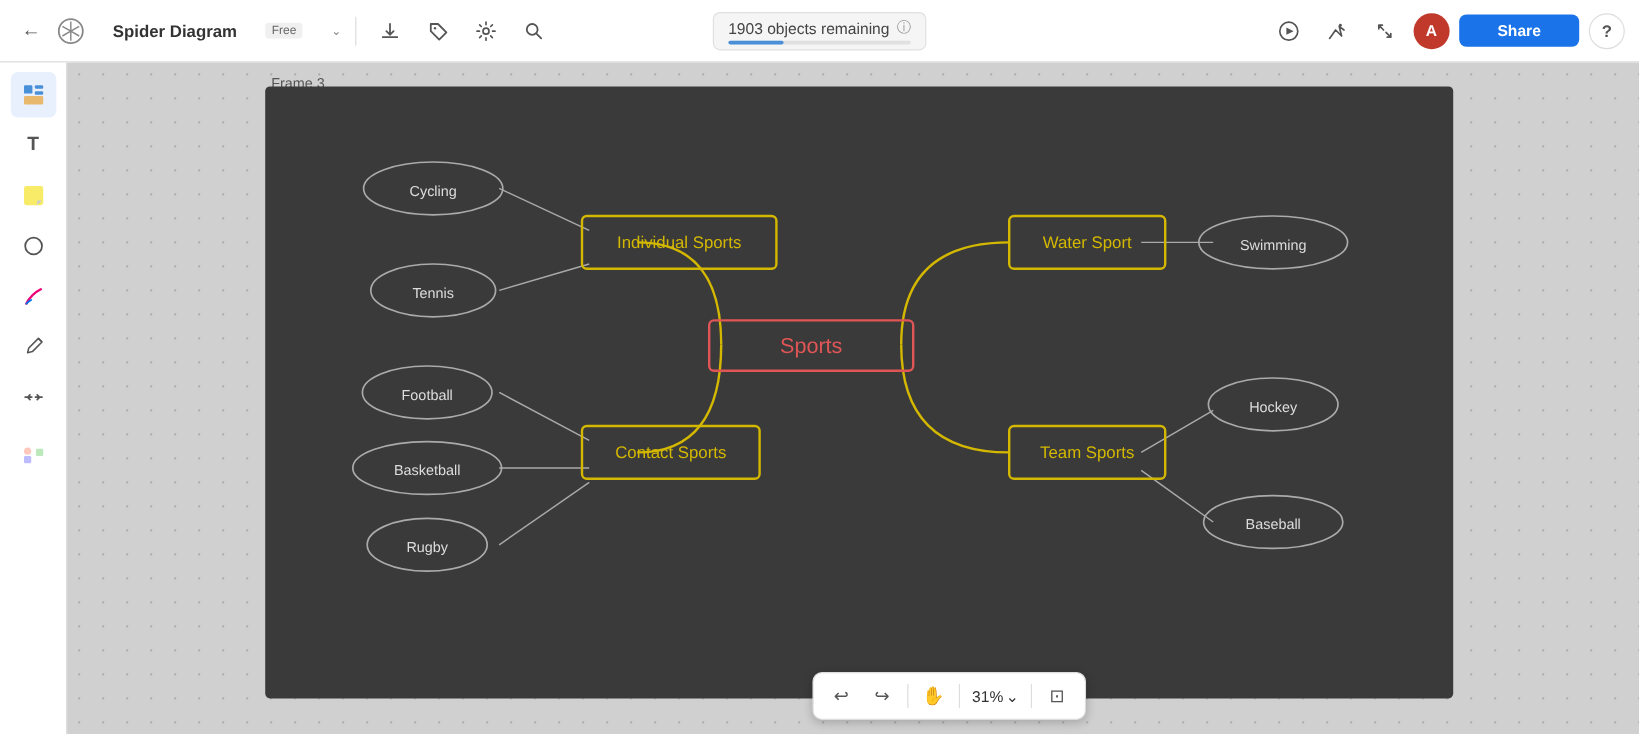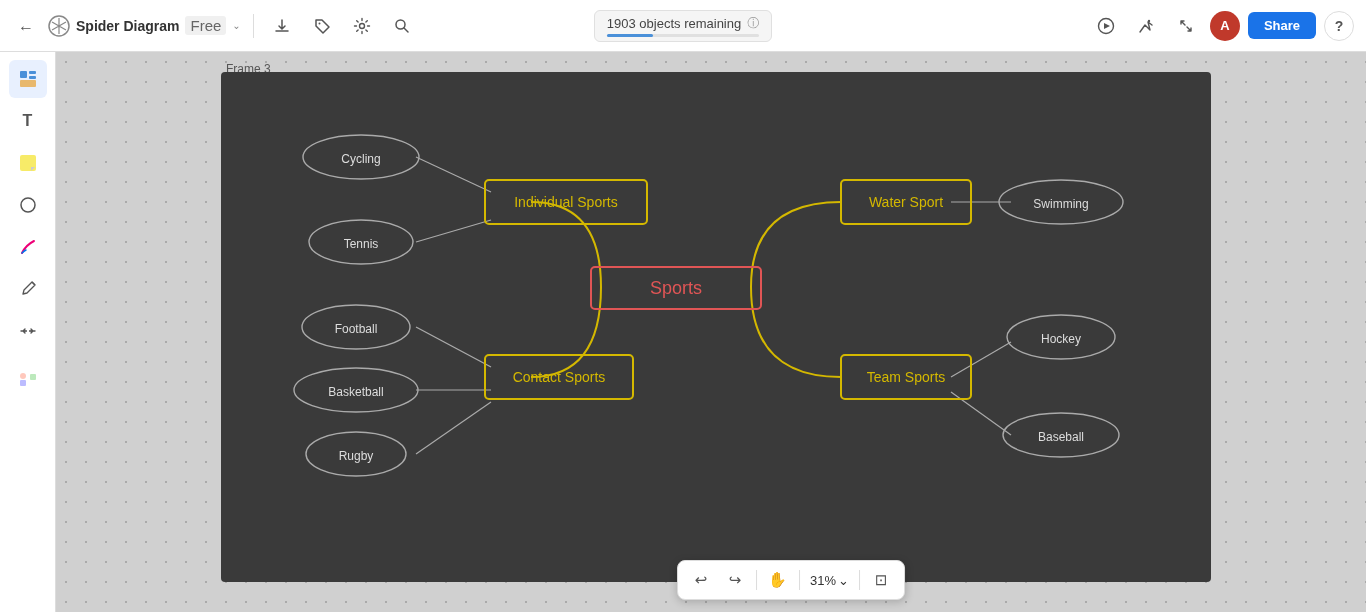--- a/index.html
+++ b/index.html
@@ -36,33 +36,33 @@
       border: none;
       background: transparent;
       cursor: pointer;
       display: flex; align-items: center; justify-content: center;
       color: #555;
       font-size: 16px;
     }
     .logo-area {
       display: flex;
       align-items: center;
-      gap: 6px;
+      gap: 24px;
     }
     .logo-icon {
       width: 22px; height: 22px;
       color: #888;
     }
     .app-title {
       font-size: 14px;
       font-weight: 600;
       color: #333;
     }
     .free-badge {
-      font-size: 15px;
+      font-size: 10px;
       color: #666;
       background: #f0f0f0;
       border-radius: 3px;
       padding: 1px 5px;
     }
     .chevron-down {
       font-size: 10px;
       color: #888;
     }
     .toolbar-divider {
@@ -126,21 +126,21 @@
       color: white;
       font-size: 13px;
       font-weight: 600;
       display: flex; align-items: center; justify-content: center;
     }
     .share-btn {
       background: #1a73e8;
       color: white;
       border: none;
       border-radius: 6px;
-      padding: 6px 16px;
+      padding: 6px 32px;
       font-size: 13px;
       font-weight: 600;
       cursor: pointer;
       text-align: center;
     }
     .help-btn {
       width: 30px; height: 30px;
       border-radius: 50%;
       border: 1px solid #ddd;
       background: white;

